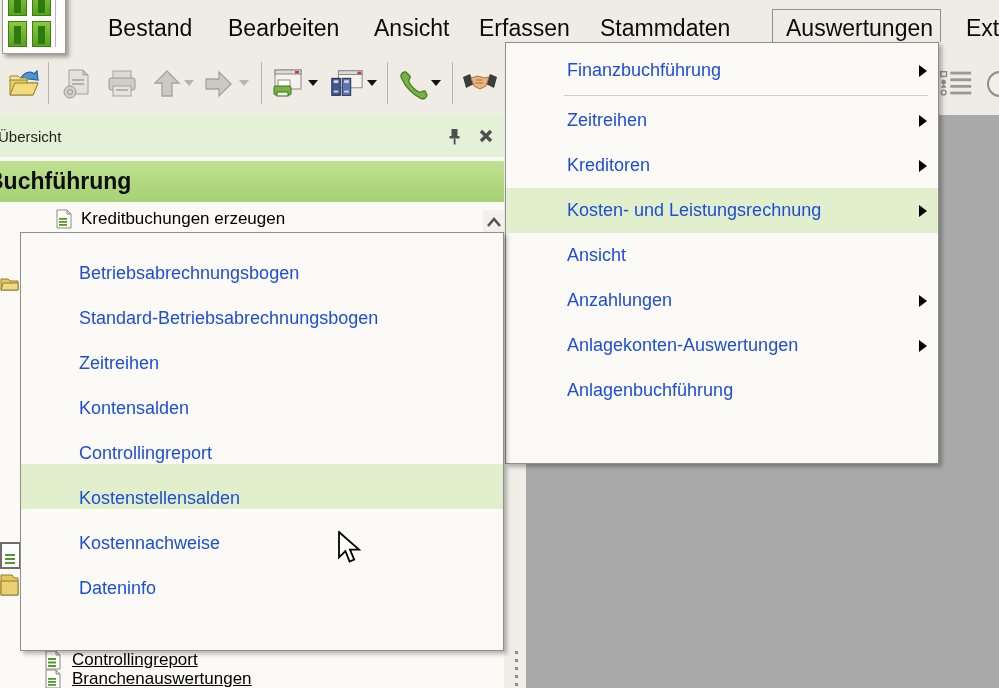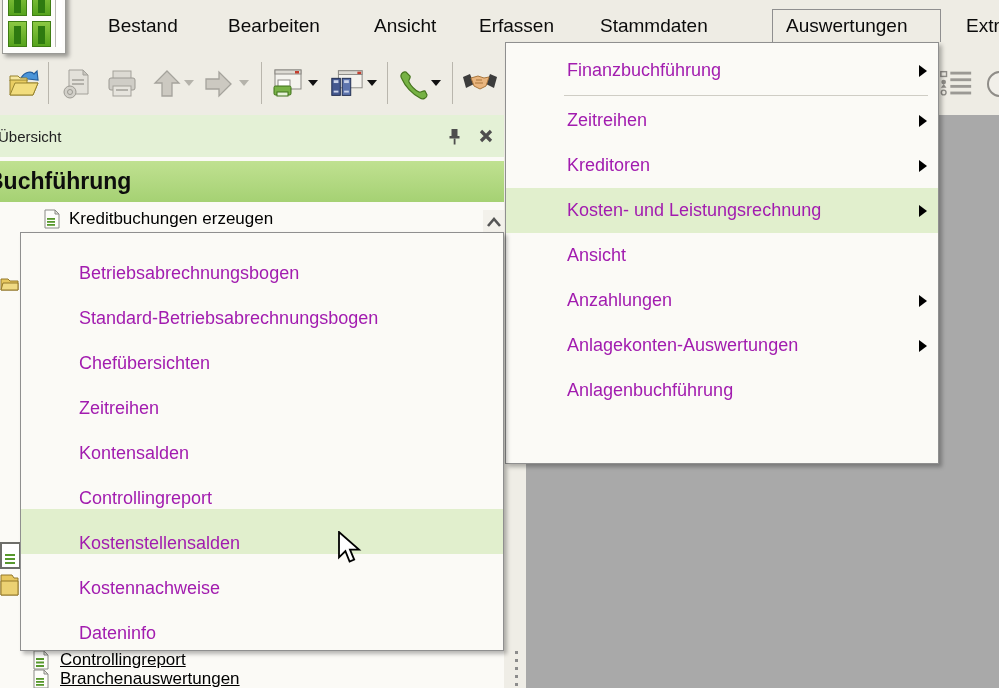--- a/index.html
+++ b/index.html
@@ -7,21 +7,21 @@
   body { font-family: "Liberation Sans", "DejaVu Sans", sans-serif; }
   .screen {
     position: relative; width: 999px; height: 688px;
     background: #eeece4; overflow: hidden;
   }
   
   .workspace { position: absolute; left: 526px; top: 115px; right: 0; bottom: 0; background: #a9a9a9; }
 
   
   .menubar { position: absolute; left: 0; top: 0; width: 100%; height: 50px; }
-  .mi { position: absolute; top: 15px; font-size: 19px; color: #0b0b0b; cursor: default; white-space: nowrap; }
+  .mi { position: absolute; top: 15px; font-size: 23px; color: #0b0b0b; cursor: default; white-space: nowrap; }
   .open-box { position: absolute; left: 772px; top: 9px; width: 169px; height: 33px;
               border: 1px solid #8f8f8f; border-bottom: none; background: #eeece4; z-index: 2; }
   .app-logo { position: absolute; left: 2px; top: -16px; width: 64px; height: 70px;
               background: #fdfdfb; border: 1px solid #9a9a96; box-shadow: 3px 3px 4px rgba(0,0,0,.35);
               display: flex; padding: 4px 3px 6px 5px; gap: 4px; }
   .logo-grid { display: grid; grid-template-columns: 19px 19px; grid-template-rows: 1fr 1fr; gap: 5px; flex: 0 0 auto; }
   .logo-cell { background: linear-gradient(#8cc843,#55a31c); border: 1px solid #3e7d12; position: relative; }
   .logo-cell:after { content:""; position:absolute; left:5px; top:4px; right:5px; bottom:2px; background:#2e7a10; }
   .logo-spine { flex: 1; background: #fff; border-left: 1px solid #b9b9b4; }
 
@@ -35,39 +35,39 @@
 
   
   .sidebar { position: absolute; left: 0; top: 115px; width: 526px; bottom: 0; background: #efede6; z-index: 1; }
   .sb-inner { position: absolute; left: 0; top: 0; width: 504px; height: 100%; background: #fbfaf6; }
   .sb-header { position: relative; height: 42px; background: #e4f1d6; display: flex; align-items: center; }
   .sb-header .t { font-size: 15px; color: #222; margin-left: -2px; }
   .sb-hbtn { position: absolute; top: 10px; width: 20px; height: 22px; display:flex; align-items:center; justify-content:center; }
   .sb-title { height: 41px; margin-top: 4px; background: linear-gradient(#c0e191,#a5d173);
               display: flex; align-items: center; font-size: 23px; font-weight: 700; color: #0d0d0d; overflow: hidden; white-space: nowrap; }
   .sb-title span { margin-left: -13px; }
-  .tree-row { display: flex; align-items: center; height: 30px; font-size: 17px; color: #000; }
+  .tree-row { display: flex; align-items: center; height: 30px; font-size: 17px; color: #000; margin-left: 12px; }
   .tree-row.r1 { margin-top: 2px; }
   .tree-row.r1 .ic { margin-left: 44px; margin-right: 9px; }
   .tree-row.abs { position: absolute; left: 0; text-decoration: underline; }
   .tree-row.abs .ic { margin-left: 33px; margin-right: 11px; }
   .scroll-up { position: absolute; left: 483px; top: 95px; width: 21px; height: 24px;
                display:flex; align-items:center; justify-content:center; background:#f3f1eb; }
   .peek { position: absolute; left: 0; }
   .splitter { position: absolute; right: 0; top: 0; width: 22px; height: 100%; background: #efede6; }
   .grip { position: absolute; right: 8px; top: 536px; display: flex; flex-direction: column; gap: 5px; }
   .grip i { width: 3px; height: 3px; background: #8c8c8c; }
 
   
   .popup { position: absolute; background: #fbfaf6; border: 1px solid #8f8f8f;
            box-shadow: 3px 3px 4px rgba(0,0,0,.28); z-index: 3; overflow: hidden; }
   .dropdown { left: 505px; top: 42px; width: 434px; height: 422px; padding: 5px 0; }
   .submenu  { left: 20px; top: 232px; width: 484px; height: 419px; padding: 6px 0; }
   .m-item { position: relative; height: 45px; display: flex; align-items: center;
-            font-size: 18px; color: #a21caf; padding-left: 61px; }
+            font-size: 18px; color: #1d4ed8; padding-left: 61px; }
   .submenu .m-item { padding-left: 58px; align-items: flex-end; }
   .m-item.hl { background: #e1efcd; }
   .m-sep { height: 1px; background: #cfcdc5; margin: 2px 10px 2px 58px; }
   .arrow { position: absolute; right: 11px; top: 50%; margin-top: -6px; width: 0; height: 0;
            border-top: 6px solid transparent; border-bottom: 6px solid transparent; border-left: 8px solid #000; }
 
   .cursor { position: absolute; left: 337px; top: 531px; z-index: 10; }
 
   svg { display: block; }
 </style>
@@ -345,23 +345,20 @@
   </div>
 
   <div class="popup submenu">
     <div class="m-item">
       <span>Betriebsabrechnungsbogen</span>
     </div>
     <div class="m-item">
       <span>Standard-Betriebsabrechnungsbogen</span>
     </div>
     <div class="m-item">
-      <span>Chefübersichten</span>
-    </div>
-    <div class="m-item">
       <span>Zeitreihen</span>
     </div>
     <div class="m-item">
       <span>Kontensalden</span>
     </div>
     <div class="m-item">
       <span>Controllingreport</span>
     </div>
     <div class="m-item hl">
       <span>Kostenstellensalden</span>

